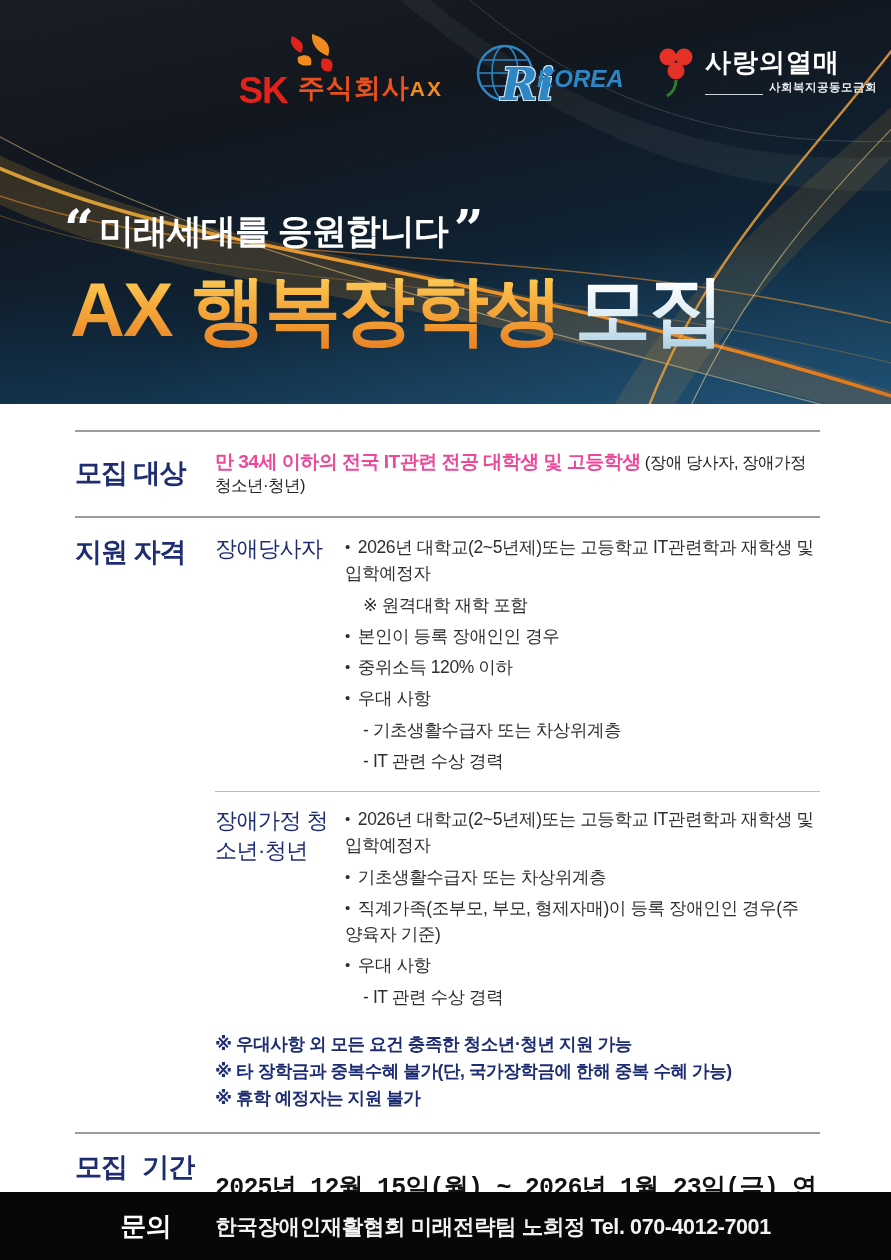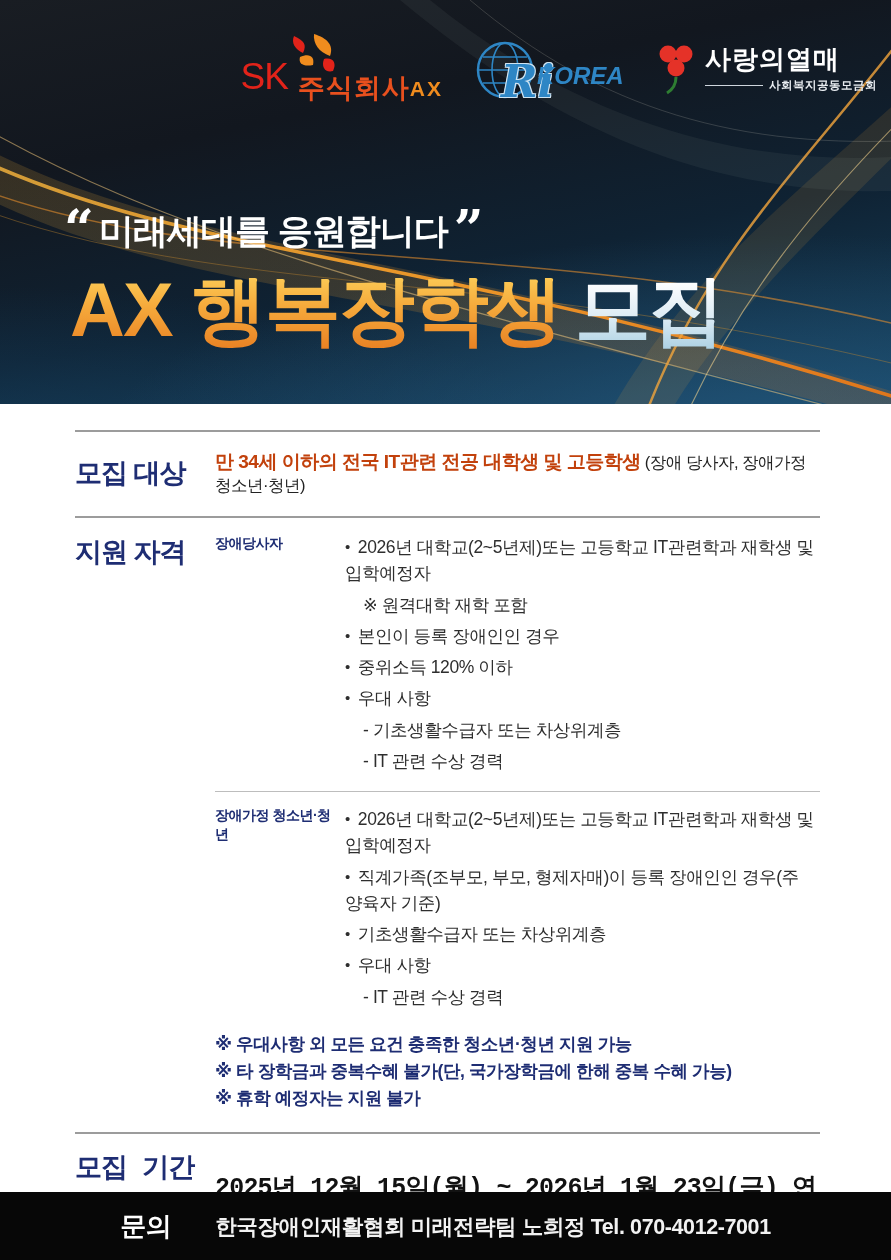--- a/index.html
+++ b/index.html
@@ -19,41 +19,41 @@
       linear-gradient(168deg, #191d23 0%, #12171f 30%, #0f2233 62%, #15425f 100%);
   }
   .waves { position:absolute; inset:0; }
   .logos {
     position:absolute; top:34px; right:14px;
     display:flex; align-items:center; gap:32px;
   }
   
   .sk-logo { position:relative; display:flex; align-items:flex-start; gap:10px; padding-top:24px; }
   .sk-mark { position:absolute; left:48px; top:0; }
-  .sk-word { font-size:37px; font-weight:400; color:#e2231a; letter-spacing:-1px; line-height:1; }
+  .sk-word { font-size:37px; font-weight:700; color:#e2231a; letter-spacing:-1px; line-height:1; margin-top:14px; }
   .sk-col { display:flex; flex-direction:row; margin-top:16px; }
   .sk-line1 { font-size:27px; font-weight:800; color:#e8501e; letter-spacing:1px; line-height:1.1; }
   .sk-line2 { font-size:21px; font-weight:800; color:#f08c1e; letter-spacing:2px; margin-top:3px; }
   
   .ri-logo { position:relative; width:148px; height:62px; }
   .ri-globe { position:absolute; left:0; top:2px; }
   .ri-script {
     position:absolute; left:26px; top:18px; font-family:"DejaVu Serif",serif;
     font-style:italic; font-weight:bold; font-size:44px; color:#2e86c5;
     text-shadow:-1px -1px 0 #cfe4f2, 1px -1px 0 #cfe4f2, -1px 1px 0 #cfe4f2, 1px 1px 0 #cfe4f2;
   }
   .ri-word {
     position:absolute; left:62px; top:24px; font-style:italic; font-weight:900;
     font-size:24px; color:#2e86c5; letter-spacing:0px;
   }
   
   .fruit-logo { display:flex; align-items:center; gap:8px; }
   .fruit-col { display:flex; flex-direction:column; }
   .fruit-title { font-size:26px; font-weight:800; color:#ffffff; letter-spacing:1px; line-height:1.1; }
-  .fruit-subrow { display:flex; align-items:center; gap:6px; margin-top:4px; }
+  .fruit-subrow { display:flex; align-items:flex-end; gap:6px; margin-top:4px; }
   .fruit-rule { width:58px; height:1px; background:#cfd6dd; }
   .fruit-subtitle { font-size:11.5px; font-weight:700; color:#e9edf1; letter-spacing:0.5px; }
 
   .quote {
     position:absolute; left:64px; top:208px; color:#ffffff;
     font-size:35px; font-weight:800; letter-spacing:-1px; white-space:nowrap;
   }
   .qmark { font-family:"DejaVu Serif",serif; font-size:52px; font-weight:bold; position:relative; top:4px; line-height:0; }
   .qmark.open { margin-right:6px; }
   .qmark.close { margin-left:6px; }
@@ -77,26 +77,26 @@
   .row {
     border-top:2px solid #9c9c9c;
     display:grid; grid-template-columns:140px 1fr;
     align-items:start;
   }
   .row:last-child { border-bottom:2px solid #000000;font-family:Liberation Mono, monospace; }
   .row-label {
     font-size:27px; font-weight:800; color:#1e2d73; letter-spacing:-1px; white-space:nowrap;
   }
   .r1 { padding:17px 0 19px; align-items:center; }
-  .r1-text { font-size:19px; font-weight:600; color:#c2410c; letter-spacing:-0.5px; }
+  .r1-text { font-size:19px; font-weight:600; color:#ec4899; letter-spacing:-0.5px; }
   .r1-paren { font-size:16.5px; font-weight:500; color:#222; letter-spacing:-0.5px; }
 
   .r2 { padding:16px 0 20px; }
   .section { display:grid; grid-template-columns:130px 1fr; }
-  .sublabel { font-size:14px; font-weight:700; color:#1e2d73; letter-spacing:-0.5px; line-height:1.35; padding-right:8px; }
+  .sublabel { font-size:22px; font-weight:400; color:#1e2d73; letter-spacing:-0.5px; line-height:1.35; padding-right:8px; }
   ul.bullets { list-style:none; }
   ul.bullets li { font-size:17.5px; font-weight:500; color:#2e2e2e; letter-spacing:-0.4px; line-height:1.5; margin-bottom:5px; }
   ul.bullets li::before { content:"•"; margin-right:8px; font-size:15px; position:relative; top:-1px; }
   .subline { font-size:17.5px; font-weight:500; color:#2e2e2e; letter-spacing:-0.4px; line-height:1.5; padding-left:18px; margin-bottom:5px; }
   .sec-divider { border:none; border-top:1.5px solid #bdbdbd; margin:12px 0 14px; }
   .notes { margin-top:16px; }
   .note-line { font-size:17.5px; font-weight:700; color:#1e2d73; letter-spacing:-0.4px; line-height:1.55; }
 
   .r3 { padding:15px 0 17px; }
   .period-main { font-size:25px; font-weight:800; color:#121212; letter-spacing:-0.8px; line-height:1.3;margin-top:24px; }
@@ -216,22 +216,22 @@
             <div class="subline">- IT 관련 수상 경력</div>
           </ul>
         </div>
 
         <hr class="sec-divider">
 
         <div class="section">
           <div class="sublabel">장애가정 청소년·청년</div>
           <ul class="bullets">
             <li>2026년 대학교(2~5년제)또는 고등학교 IT관련학과 재학생 및 입학예정자</li>
+            <li>기초생활수급자 또는 차상위계층</li>
             <li>직계가족(조부모, 부모, 형제자매)이 등록 장애인인 경우(주 양육자 기준)</li>
-            <li>기초생활수급자 또는 차상위계층</li>
             <li>우대 사항</li>
             <div class="subline">- IT 관련 수상 경력</div>
           </ul>
         </div>
 
         <div class="notes">
           <div class="note-line">※ 우대사항 외 모든 요건 충족한 청소년·청년 지원 가능</div>
           <div class="note-line">※ 타 장학금과 중복수혜 불가(단, 국가장학금에 한해 중복 수혜 가능)</div>
           <div class="note-line">※ 휴학 예정자는 지원 불가</div>
         </div>

